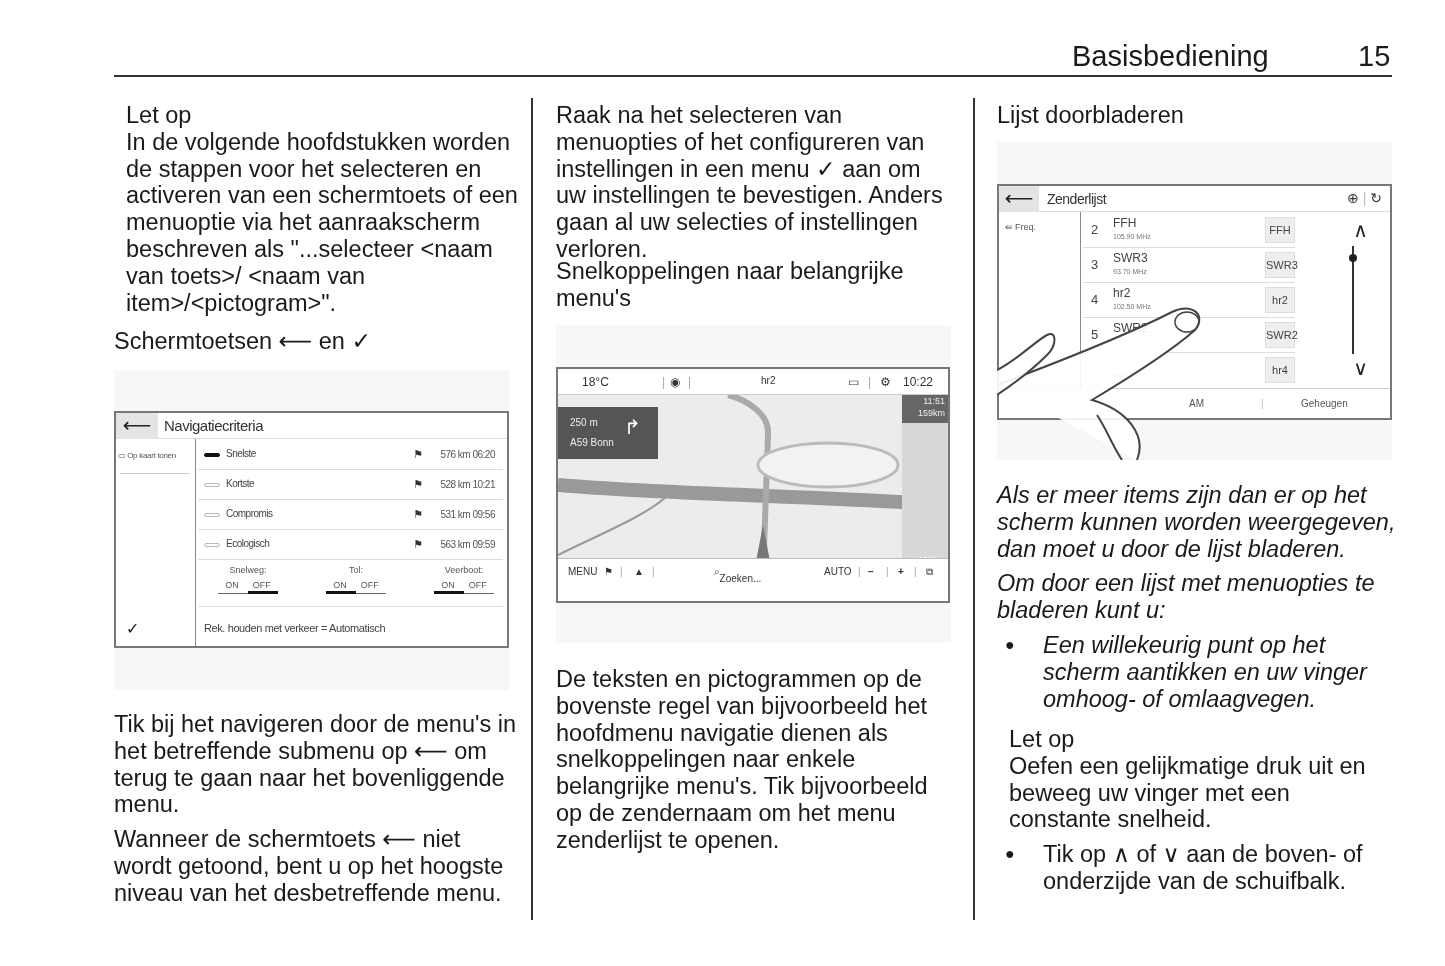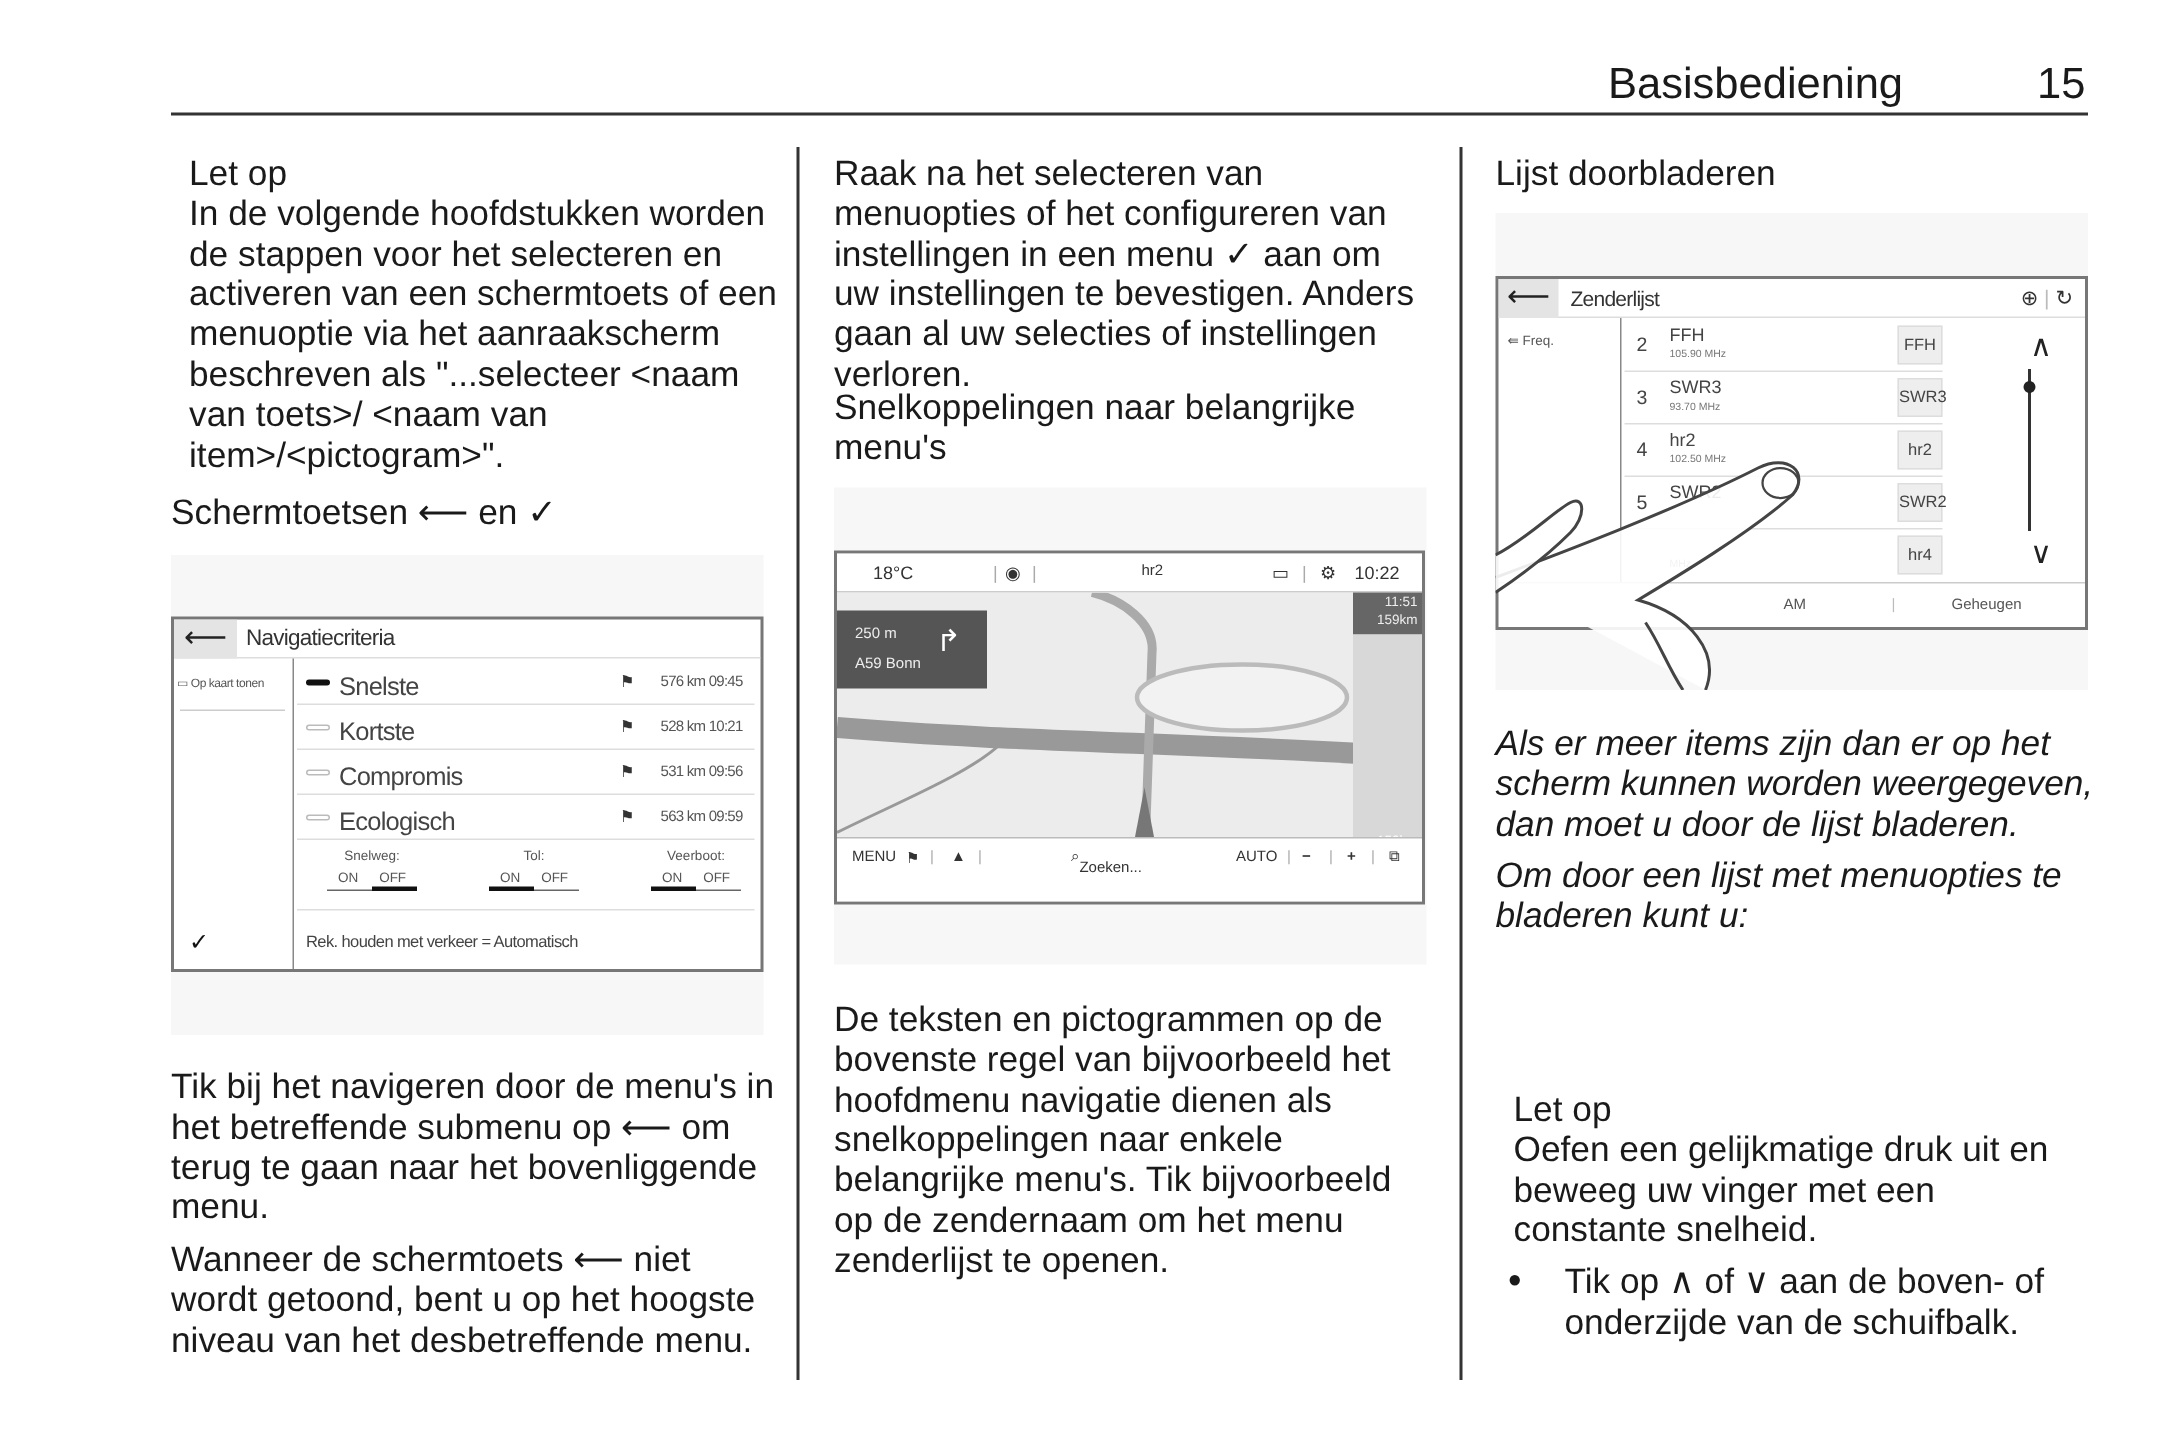--- a/index.html
+++ b/index.html
@@ -27,21 +27,21 @@
   .nav1 .topbar { position: absolute; left: 0; top: 0; right: 0; height: 26px; border-bottom: 1px solid #ddd; }
   .nav1 .back { position: absolute; left: 0; top: 0; width: 42px; height: 26px; background: #e4e4e4; font-size: 20px; line-height: 24px; text-align: center; color: #222; }
   .nav1 .title { position: absolute; left: 48px; top: 4px; font-size: 15px; color: #333; letter-spacing: -0.5px; }
   .nav1 .side { position: absolute; left: 0; top: 26px; width: 80px; bottom: 0; border-right: 1.5px solid #888; }
   .nav1 .side-item { position: absolute; left: 2px; top: 12px; font-size: 8px; color: #555; letter-spacing: -0.3px; }
   .nav1 .side-rule { position: absolute; left: 4px; top: 34px; width: 70px; height: 1px; background: #ccc; }
   .nav1 .check { position: absolute; left: 10px; bottom: 8px; font-size: 16px; color: #111; }
   .nav1 .row { position: absolute; left: 82px; right: 4px; height: 30px; border-bottom: 1px solid #ddd; }
   .nav1 .row .line { position: absolute; left: 6px; top: 13px; width: 16px; height: 4px; border: 1px solid #bbb; border-radius: 2px; background: #fff; }
   .nav1 .row .line.on { background: #111; border-color: #111; }
-  .nav1 .row .lbl { position: absolute; left: 28px; top: 8px; font-size: 17px; color: #444; letter-spacing: -0.5px; }
+  .nav1 .row .lbl { position: absolute; left: 28px; top: 8px; font-size: 10px; color: #444; letter-spacing: -0.5px; }
   .nav1 .row .flag { position: absolute; right: 80px; top: 8px; font-size: 11px; color: #333; }
   .nav1 .row .val { position: absolute; right: 8px; top: 9px; font-size: 10px; color: #555; letter-spacing: -0.5px; }
   .nav1 .toggles { position: absolute; left: 82px; right: 4px; top: 146px; height: 48px; border-bottom: 1px solid #ddd; }
   .nav1 .tg { position: absolute; top: 6px; width: 72px; text-align: center; font-size: 9px; color: #555; }
   .nav1 .tg .opts { margin-top: 5px; display: flex; justify-content: center; gap: 14px; font-size: 9px; }
   .nav1 .tg .base { position: relative; margin: 3px auto 0; width: 60px; height: 1px; background: #666; }
   .nav1 .tg .bar { position: absolute; top: -2px; width: 30px; height: 3px; background: #111; }
   .nav1 .traffic { position: absolute; left: 88px; bottom: 12px; font-size: 11px; color: #444; letter-spacing: -0.4px; }
 
   
@@ -105,21 +105,21 @@
   </div>
   <div class="side">
     <div class="side-item">▭ <span>Op kaart tonen</span></div>
     <div class="side-rule"></div>
     <div class="check">✓</div>
   </div>
   <div class="row" style="top:27px;">
     <div class="line on"></div>
     <div class="lbl">Snelste</div>
     <div class="flag">⚑</div>
-    <div class="val">576 km 09:45</div>
+    <div class="val">576 km 06:20</div>
   </div>
   <div class="row" style="top:57px;">
     <div class="line"></div>
     <div class="lbl">Kortste</div>
     <div class="flag">⚑</div>
     <div class="val">528 km 10:21</div>
   </div>
   <div class="row" style="top:87px;">
     <div class="line"></div>
     <div class="lbl">Compromis</div>
@@ -285,20 +285,21 @@
 <svg class="finger" style="left:997px; top:300px;" width="220" height="160">
   <path d="M0 85 C 40 70, 120 40, 175 12 C 195 2, 210 15, 198 30 C 170 55, 120 85, 95 100 C 130 110, 150 135, 140 160" fill="rgba(255,255,255,0.9)" stroke="#444" stroke-width="2"></path>
   <path d="M0 70 C 20 60, 40 40, 50 35 C 60 30, 60 45, 50 55 C 35 70, 15 85, 0 95" fill="rgba(255,255,255,0.9)" stroke="#444" stroke-width="2"></path>
   <ellipse cx="190" cy="22" rx="12" ry="10" fill="none" stroke="#444" stroke-width="1.5"></ellipse>
   <path d="M100 115 C 110 130, 115 145, 125 160" fill="none" stroke="#444" stroke-width="2"></path>
 </svg>
 
 <div class="txt" style="left:997px; top:482px; width:400px;font-style:italic;">
   <p>Als er meer items zijn dan er op het scherm kunnen worden weergegeven, dan moet u door de lijst bladeren.</p>
   <p>Om door een lijst met menuopties te bladeren kunt u:</p>
+  <div class="bullet" style="margin-top:4px;">Een willekeurig punt op het scherm aantikken en uw vinger omhoog- of omlaagvegen.</div>
 </div>
 <div class="txt" style="left:1009px; top:726px; width:385px;">
   <div class="note-title">Let op</div>
   <div>Oefen een gelijkmatige druk uit en beweeg uw vinger met een constante snelheid.</div>
 </div>
 <div class="txt" style="left:997px; top:841px; width:400px;">
   <div class="bullet">Tik op ∧ of ∨ aan de boven- of onderzijde van de schuifbalk.</div>
 </div>
 
 </body></html>

